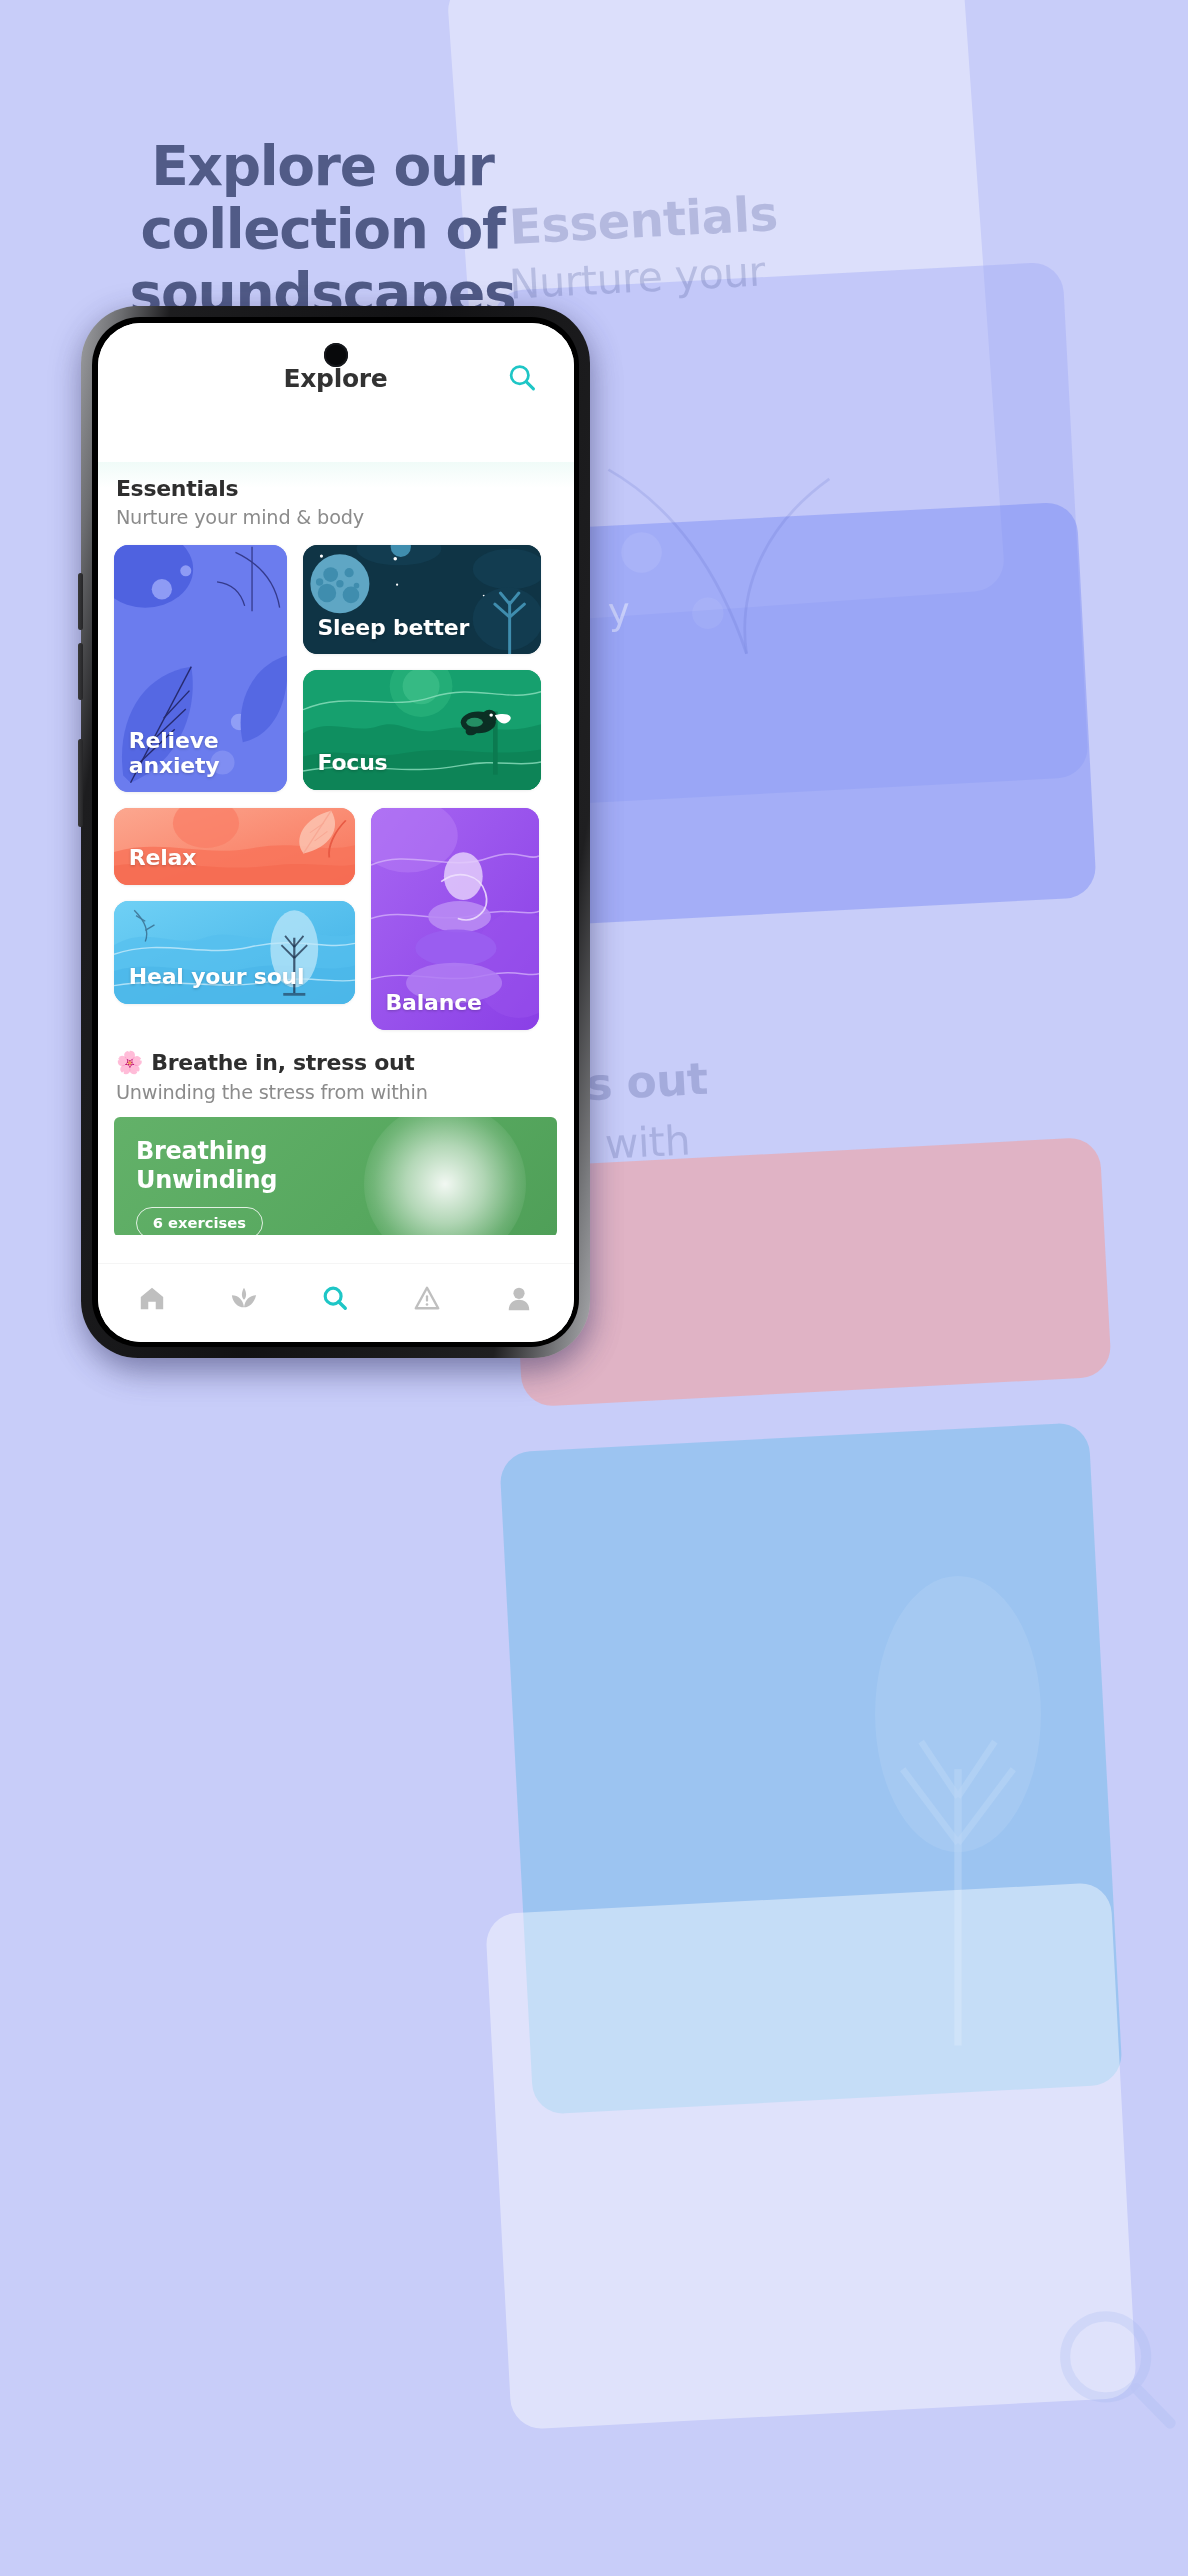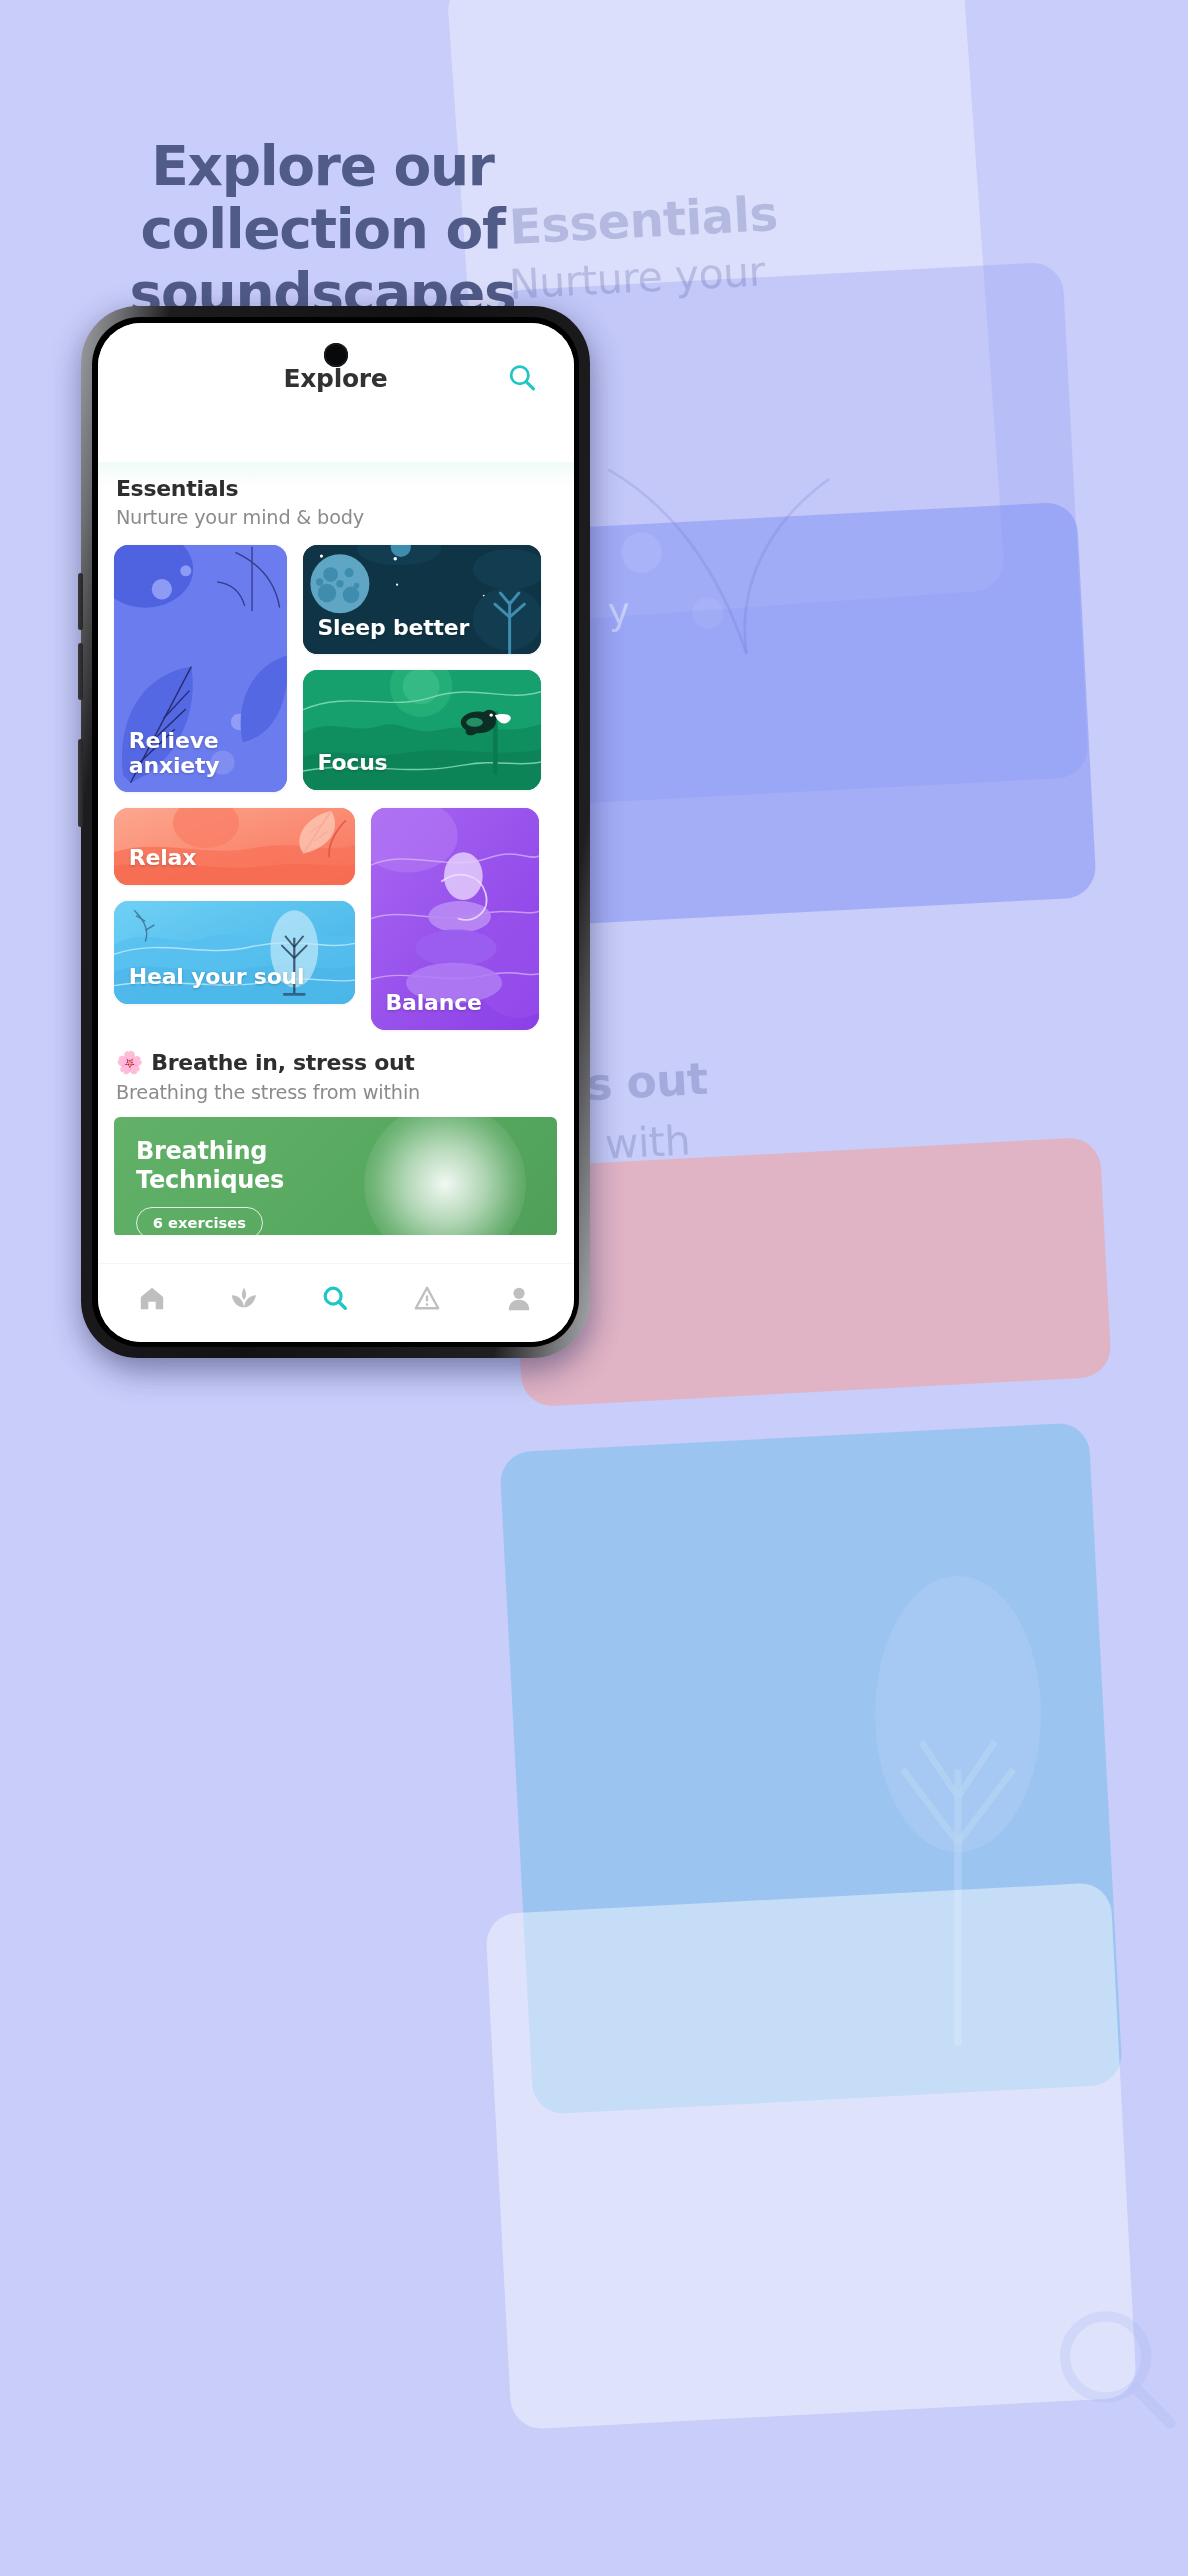--- a/index.html
+++ b/index.html
@@ -423,28 +423,28 @@
                 <div class="card-label">Balance</div>
               </div>
             </div>
           </div>
 
           <div class="breathe-head">
             <div class="breathe-title">
               <span>🌸</span>
               <span>Breathe in, stress out</span>
             </div>
-            <div class="breathe-sub">Breathing the stress from within</div>
+            <div class="breathe-sub">Unwinding the stress from within</div>
           </div>
 
           <div class="breathe-card">
             <div class="bc-glow"></div>
             <div class="bc-title">
               <div>Breathing</div>
-              <div>Techniques</div>
+              <div>Unwinding</div>
             </div>
             <div class="bc-pill">6 exercises</div>
           </div>
         </div>
 
         <div class="bottom-nav">
           <div class="nav-item">
             <svg width="28" height="28" viewBox="0 0 30 30">
               <path d="M15 4 L27 14 L27 27 L19 27 L19 19 L11 19 L11 27 L3 27 L3 14 Z" fill="#bfbfbf"></path>
             </svg>

